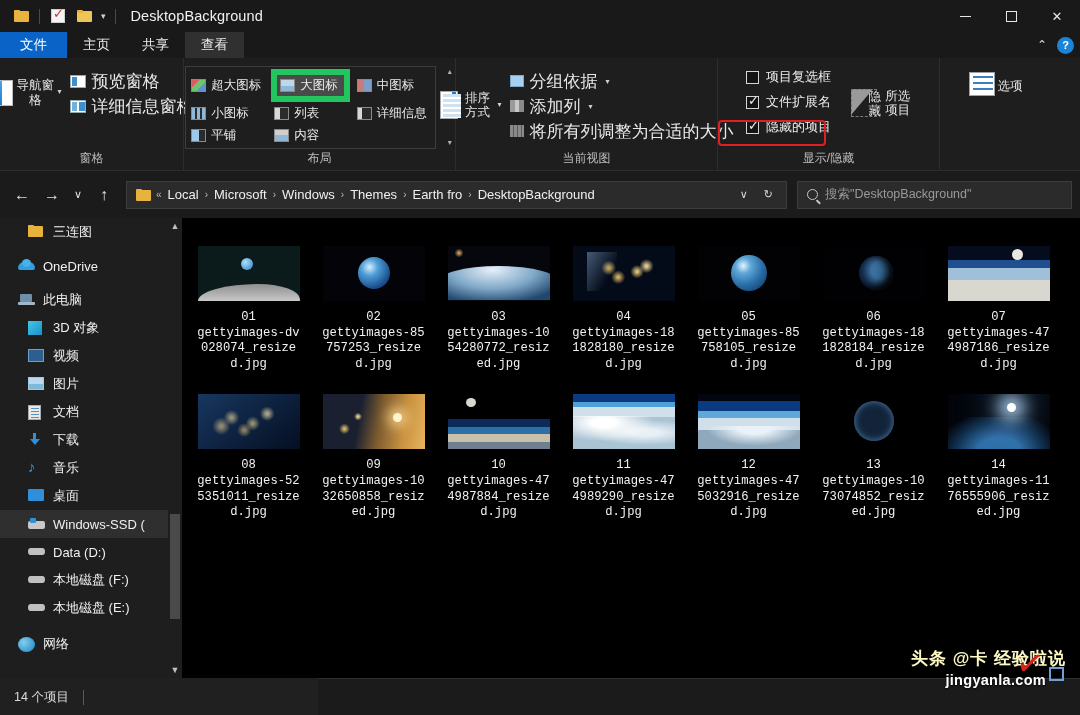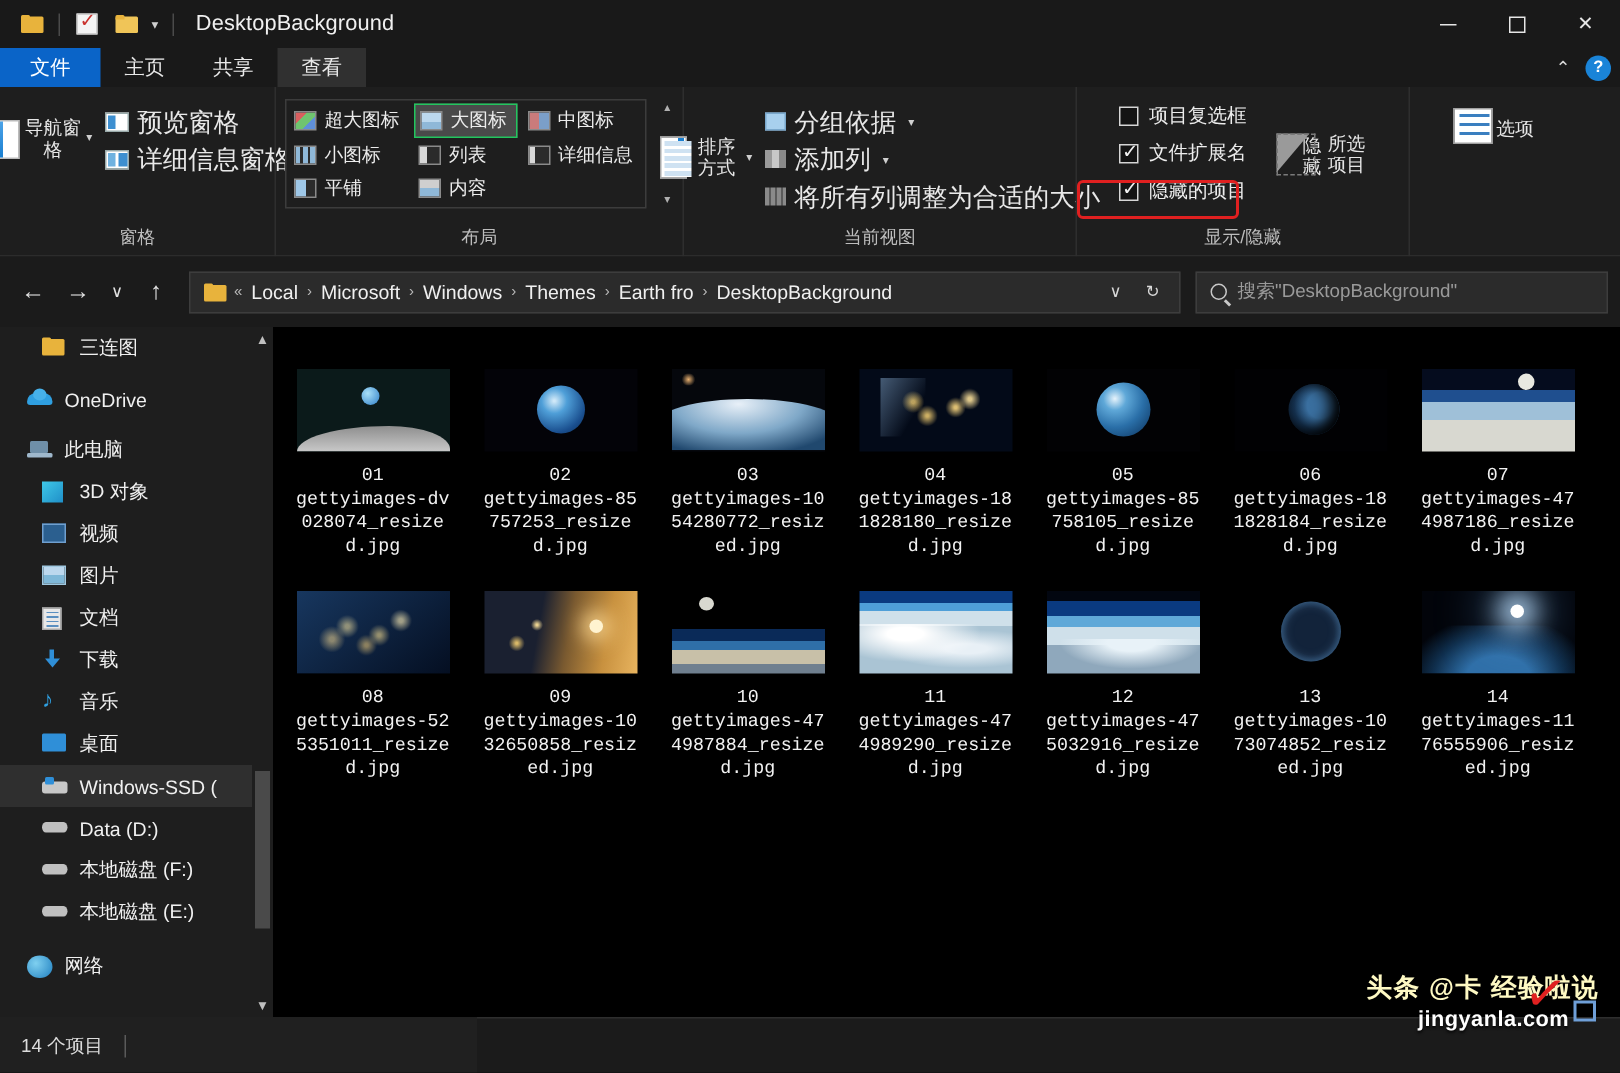--- a/index.html
+++ b/index.html
@@ -71,21 +71,21 @@
 
   .smallrow { display:flex; align-items:center; gap:6px; height:22px; }
   .smallrow .lbl { font-size:17px; color:#e8e8e8; white-space:nowrap; }
   .col-small { display:flex; flex-direction:column; justify-content:flex-start; gap:3px; padding-top:6px; }
 
   
   .layoutbox { border:1px solid #3c3c3c; background:#1e1e1e; padding:2px 2px;
                display:grid; grid-template-columns:repeat(3,1fr); gap:1px 4px; }
   .lay-item { display:flex; align-items:center; gap:5px; padding:2px 6px 2px 3px;
               font-size:12.5px; color:#ececec; white-space:nowrap; }
-  .lay-item.sel { background:#4a4a4a; border:1px solid #22c55e; }
+  .lay-item.sel { background:#4a4a4a; border:6px solid #22c55e; }
   .mini { width:15px; height:13px; border:1px solid #8a8a8a; background:#2b2b2b; flex:none;
           background-size:cover; }
   .m-xl  { background:linear-gradient(135deg,#d85f5f 0 33%,#6fc46f 33% 66%,#5f8fd8 66%); }
   .m-lg  { background:linear-gradient(#bcd8ee 55%, #8fb8d8 55%); }
   .m-md  { background:linear-gradient(90deg,#c97b7b 50%,#7b9fc9 50%); }
   .m-sm  { background:repeating-linear-gradient(90deg,#8fb8d8 0 3px,#2b2b2b 3px 5px); }
   .m-li  { background:linear-gradient(90deg,#d8d8d8 5px,#2b2b2b 5px); }
   .m-de  { background:linear-gradient(90deg,#d8d8d8 4px,#2b2b2b 4px); }
   .m-ti  { background:linear-gradient(90deg,#9fc8e8 7px,#2b2b2b 7px); }
   .m-co  { background:linear-gradient(#cfcfcf 50%,#8fb8d8 50%); }

